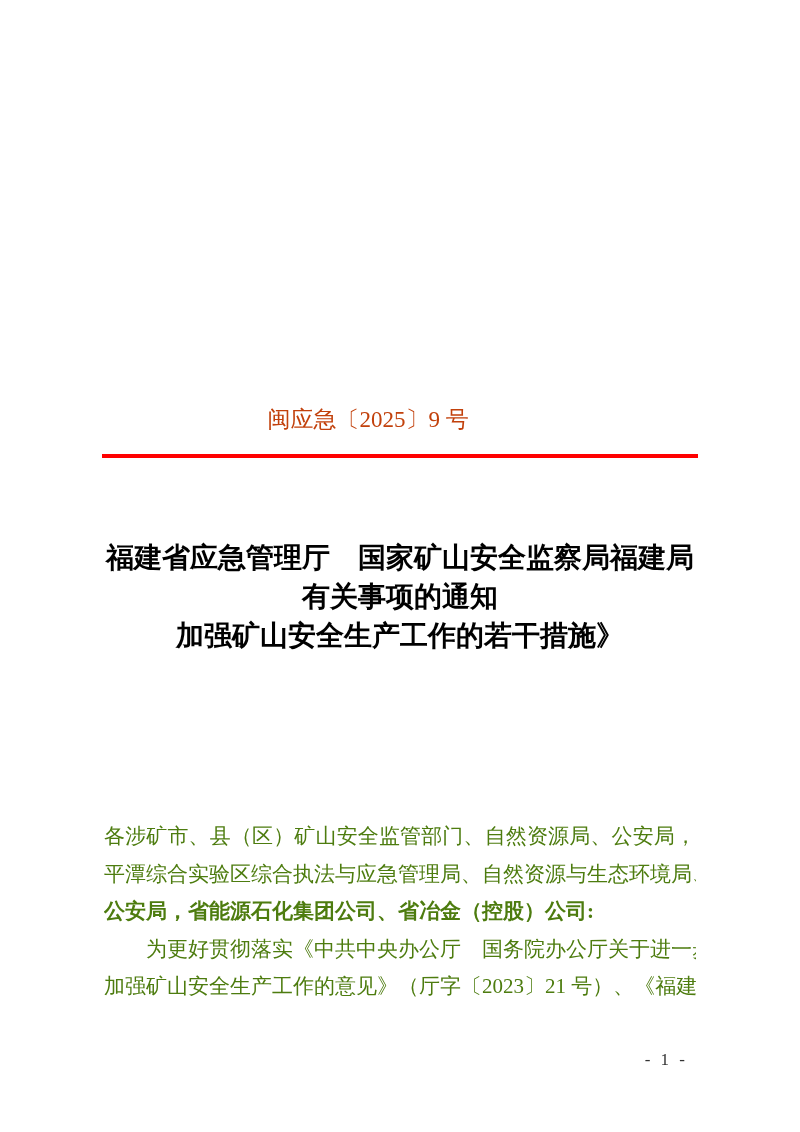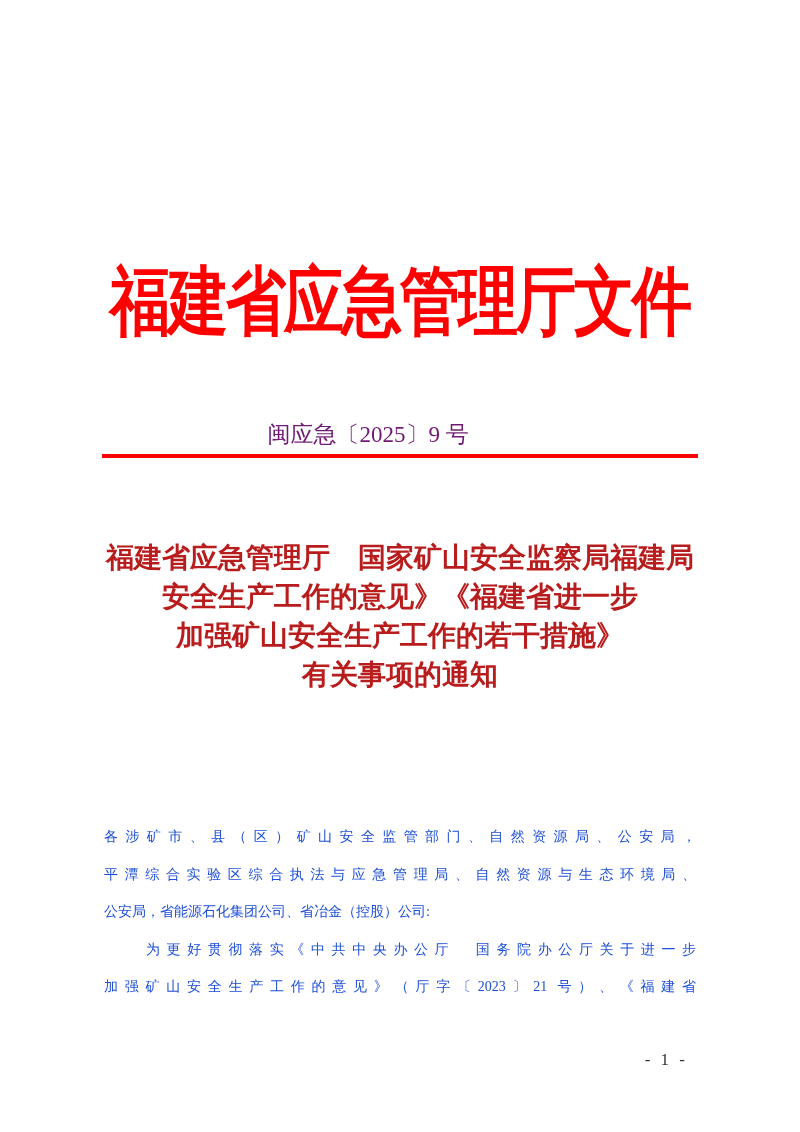--- a/index.html
+++ b/index.html
@@ -28,26 +28,26 @@
     font-weight: 700;
     letter-spacing: -2px;
     color: #ff0000;
     transform: scaleY(1.25);
     transform-origin: center top;
     white-space: nowrap;
   }
   
   .doc-number {
     position: absolute;
-    top: 419px;
+    top: 404px;
     left: 0;
     width: 736px;
     text-align: center;
     font-size: 23px;
-    color: #701a75;
+    color: #c2410c;
     white-space: nowrap;
   }
   
   .red-rule {
     position: absolute;
     top: 454px;
     left: 102px;
     width: 596px;
     height: 4px;
     background: #ff0000;
@@ -55,74 +55,71 @@
   
   .title-block {
     position: absolute;
     top: 538px;
     left: 60px;
     width: 680px;
     text-align: center;
     font-size: 28px;
     font-weight: 700;
     line-height: 39px;
-    color: #b91c1c;
+    color: #000000;
   }
   .title-block .title-line { white-space: nowrap; overflow: visible; }
   
   .body-text {
     position: absolute;
     top: 818px;
     left: 104px;
     width: 592px;
-    font-size: 14px;
-    color: #1d4ed8;
+    font-size: 21px;
+    color: #4d7c0f;
   }
   .body-line {
     height: 37.5px;
     line-height: 37.5px;
     text-align: justify;
     text-align-last: justify;
     overflow: hidden;
     white-space: nowrap;
   }
   .body-line.no-justify {
     text-align: left;
     text-align-last: left;
+    font-weight: bold;
   }
   .body-line.indent-2em { padding-left: 42px; }
   
   .page-number {
     position: absolute;
     top: 1050px;
     right: 112px;
     font-size: 17px;
     letter-spacing: 3px;
     color: #333333;
     white-space: nowrap;
   }
 </style>
 </head>
 <body>
 
 <div class="page">
 
-  <div class="masthead">
-    <span class="masthead-text">福建省应急管理厅文件</span>
-  </div>
 
   <div class="doc-number">闽应急〔2025〕9 号</div>
 
   <div class="red-rule"></div>
 
   <div class="title-block">
     <div class="title-line">福建省应急管理厅　国家矿山安全监察局福建局</div>
-    <div class="title-line">安全生产工作的意见》《福建省进一步</div>
+    <div class="title-line">有关事项的通知</div>
     <div class="title-line">加强矿山安全生产工作的若干措施》</div>
-    <div class="title-line">有关事项的通知</div>
   </div>
 
   <div class="body-text">
     <div class="body-line">各涉矿市、县（区）矿山安全监管部门、自然资源局、公安局，</div>
     <div class="body-line">平潭综合实验区综合执法与应急管理局、自然资源与生态环境局、</div>
     <div class="body-line no-justify">公安局，省能源石化集团公司、省冶金（控股）公司:</div>
     <div class="body-line indent-2em">为更好贯彻落实《中共中央办公厅　国务院办公厅关于进一步</div>
     <div class="body-line">加强矿山安全生产工作的意见》（厅字〔2023〕21 号）、《福建省</div>
   </div>
 

